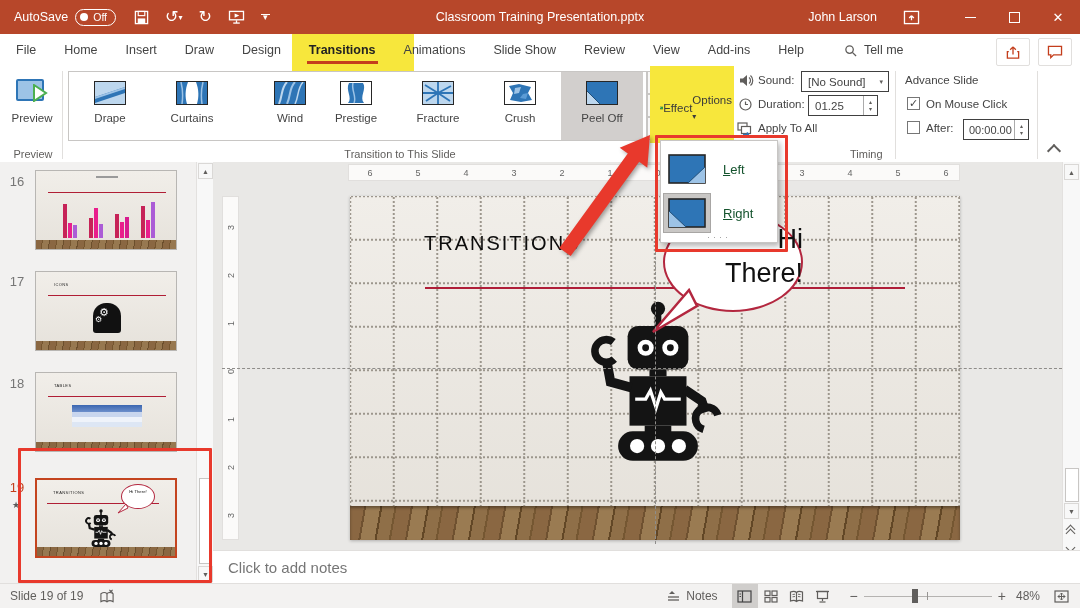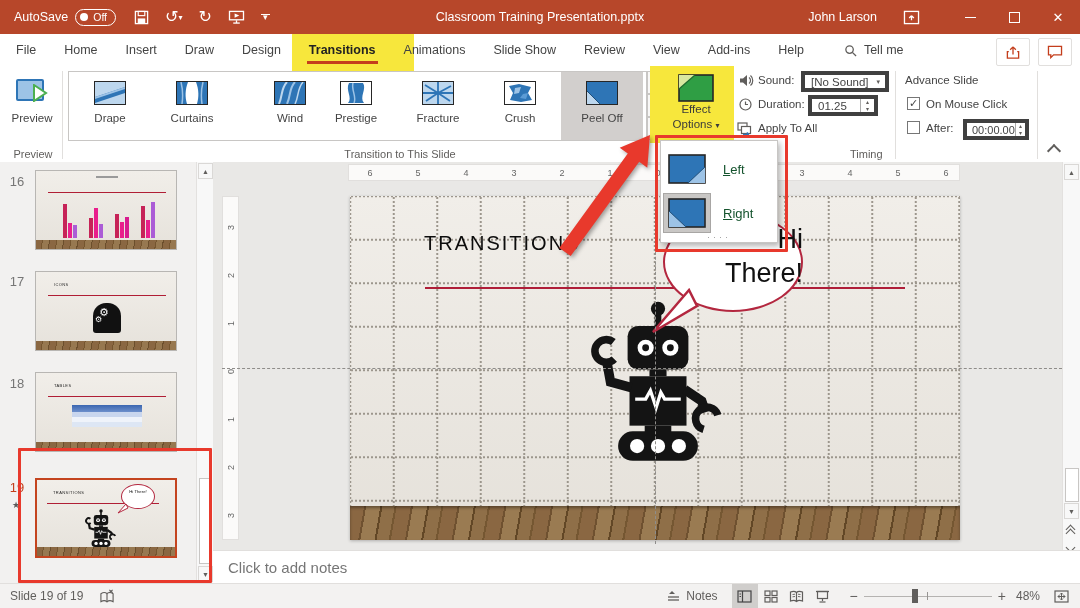--- a/index.html
+++ b/index.html
@@ -43,24 +43,24 @@
   .gi{position:absolute;top:0;width:82px;height:68px;display:flex;flex-direction:column;align-items:center;
       padding-top:9px;box-sizing:border-box;gap:7px;}
   .gi.sel{background:#D2CFCD;}
   .gi .lbl{font-size:11.5px;color:#444;white-space:nowrap;}
   .gicon{width:32px;height:24px;border:1px solid #262626;box-sizing:border-box;background:#fff;}
   .scrollcol{position:absolute;left:647px;top:5px;width:16px;height:70px;}
   .scb{position:absolute;left:0;width:16px;height:23px;border:1px solid #C8C6C4;background:#F8F7F6;
        box-sizing:border-box;display:flex;align-items:center;justify-content:center;font-size:7px;color:#605E5C;}
   .eo-hl{position:absolute;left:650px;top:0px;width:84px;height:77px;background:#F7E73C;z-index:1;}
   .eobtn{position:absolute;left:660px;top:4px;width:72px;height:72px;z-index:2;display:flex;
-         flex-direction:column;align-items:center;padding-top:4px;box-sizing:border-box;}
+         flex-direction:row;align-items:center;padding-top:4px;box-sizing:border-box;}
   .eobtn .t{font-size:11.5px;color:#3b3b3b;line-height:15px;}
   .ctl-lbl{color:#444;}
-  .box{border:4px solid #404040;background:#fff;box-sizing:border-box;display:flex;align-items:center;
+  .box{border:1px solid #404040;background:#fff;box-sizing:border-box;display:flex;align-items:center;
        font-size:11.5px;color:#444;}
   .spin{display:flex;flex-direction:column;justify-content:center;border-left:1px solid #ABABAB;
         width:13px;height:100%;align-items:center;font-size:6px;color:#605E5C;line-height:7px;}
   .chk{width:13px;height:13px;border:1px solid #767676;background:#fff;box-sizing:border-box;
        display:flex;align-items:center;justify-content:center;font-size:11px;color:#444;}
   .chev{width:8px;height:8px;border-top:2px solid #605E5C;border-right:2px solid #605E5C;
         transform:rotate(-45deg);}
   
   .panel{position:absolute;left:0;top:162px;width:196px;height:421px;background:#F2F1F0;}
   .thumb{position:absolute;left:35px;width:142px;height:80px;background:linear-gradient(#F1EEE9,#E6E2DB);

